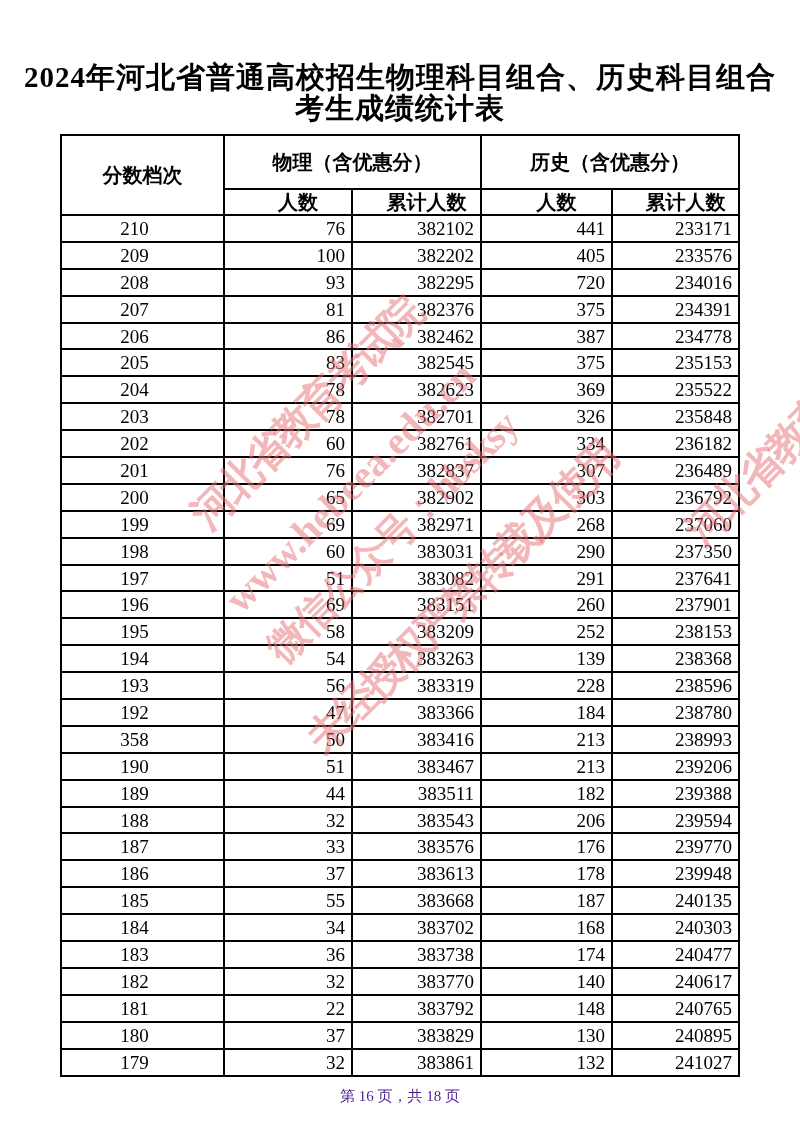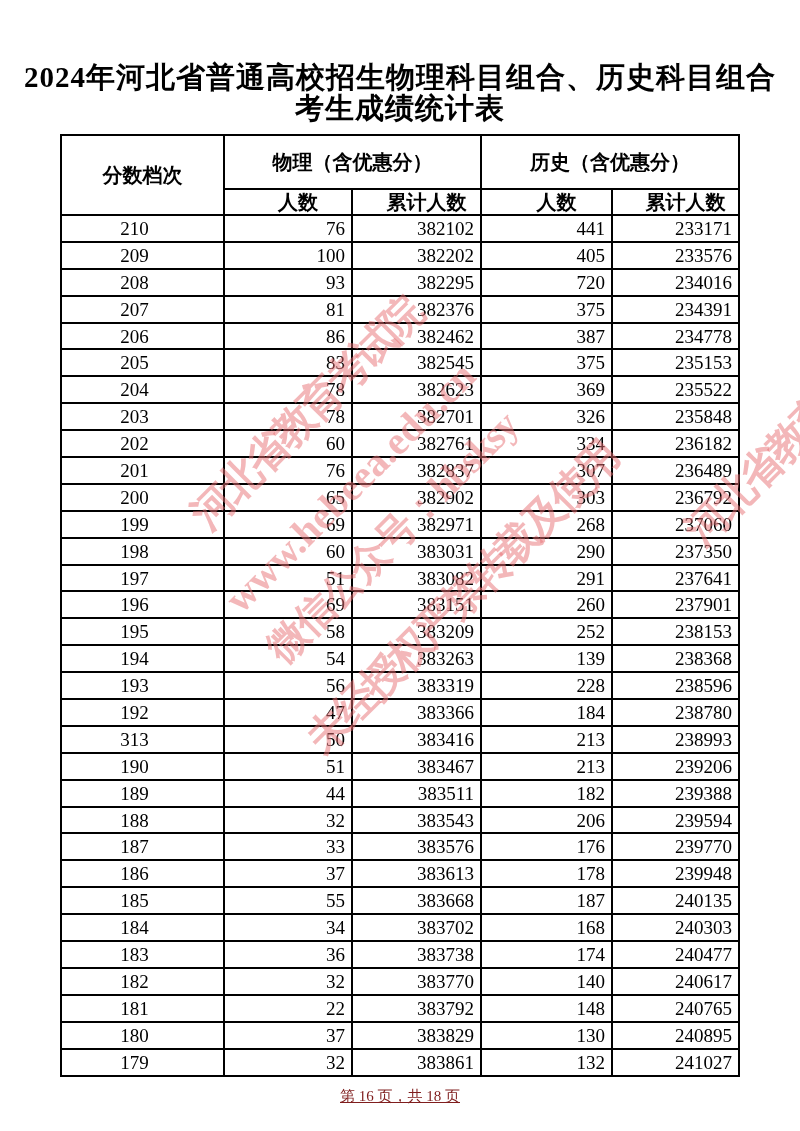--- a/index.html
+++ b/index.html
@@ -28,21 +28,21 @@
     font-size:19px;line-height:1;overflow:hidden;white-space:nowrap;
   }
   table.stats th{font-weight:bold;font-size:20px;text-align:center;}
   tr.hrow1 th{height:52px;}
   tr.hrow2 th{height:24px;padding-left:20px;}
   th.score-head{font-size:20px;margin-top:48px;}
   table.stats td{height:24.9px;text-align:right;padding-right:6px;}
   table.stats td.score{text-align:center;padding-right:16px;}
 
   
-  .footer{margin-top:10px;text-align:center;font-size:15px;color:#7f1d1d;text-decoration:underline;}
+  .footer{margin-top:10px;text-align:center;font-size:15px;color:#4c1d95;}
 
   
   .watermark{position:absolute;inset:0;pointer-events:none;z-index:5;overflow:hidden;}
   .wm{
     position:absolute;font-weight:bold;white-space:nowrap;
     color:rgba(231,112,116,0.50);
     transform:translate(-50%,-50%) rotate(-45deg);
   }
   .wm.cjk{font-size:42px;letter-spacing:-4px;}
   .wm.latin{font-size:40px;letter-spacing:0;}
@@ -211,21 +211,21 @@
           <td>238596</td>
         </tr>
         <tr>
           <td class="score">192</td>
           <td>47</td>
           <td>383366</td>
           <td>184</td>
           <td>238780</td>
         </tr>
         <tr>
-          <td class="score">313</td>
+          <td class="score">358</td>
           <td>50</td>
           <td>383416</td>
           <td>213</td>
           <td>238993</td>
         </tr>
         <tr>
           <td class="score">190</td>
           <td>51</td>
           <td>383467</td>
           <td>213</td>

